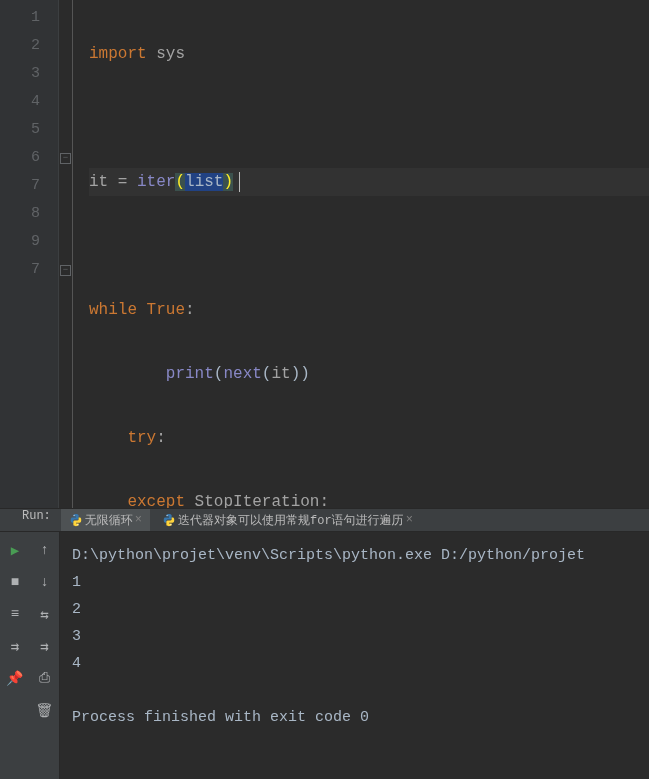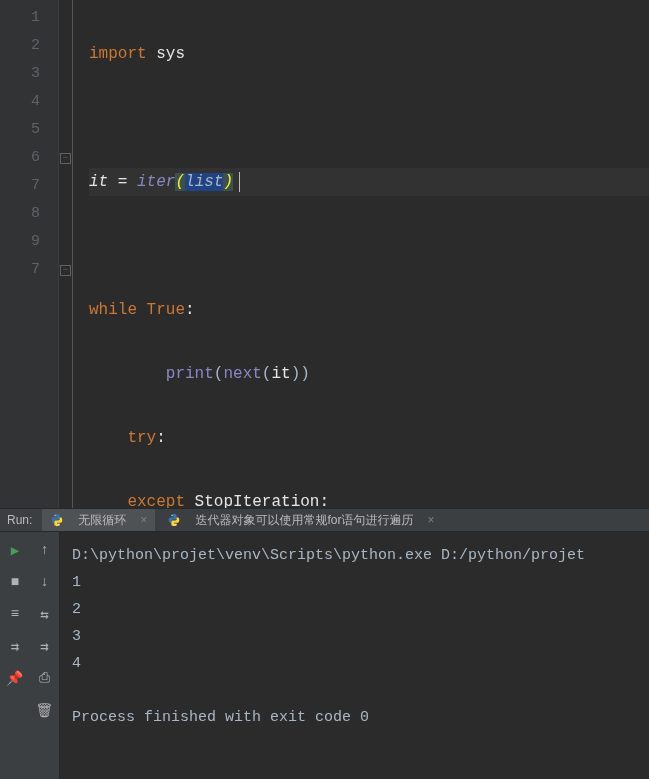--- a/index.html
+++ b/index.html
@@ -38,23 +38,23 @@
   }
   .fold-col .fc { height: 28px; display:flex; align-items:center; justify-content:center; color:#606366; font-size:10px;}
   .code {
     flex: 1;
     padding-top: 4px;
     padding-left: 16px;
     font-style: normal;
     white-space: pre;
   }
   .code .line { height: 28px; line-height: 28px; }
-  .code .line.current { background: #323232; font-style: italic; }
+  .code .line.current { background: #323232; }
   .kw { color: #cc7832; }
-  .ident { color: #e5e5e5; }
+  .ident { color: #a3a3a3; }
   .num { color: #6897bb; }
   .fn { color: #ffc66d; }
   .builtin { color: #8888c6; }
   .paren { color: #a9b7c6; }
   .sel-brac { background: #3b514d; color:#ffef28; }
   .sel-word { background: #214283; }
   .caret {
     display:inline-block;
     width:1px; height:20px;
     background:#bbb;
@@ -67,35 +67,35 @@
     border:1px solid #606366;
     align-items:center;justify-content:center;
     font-size:9px; line-height:1;
     color:#606366;
   }
 
   .runbar {
     height: 24px;
     background: #3c3f41;
     display: flex;
-    align-items: center;
+    align-items: flex-start;
     font-size: 12px;
-    font-family: Liberation Sans, sans-serif;
+    font-family: Liberation Mono, monospace;
     color: #bbbbbb;
     border-top: 1px solid #282828;
     border-bottom: 1px solid #282828;
-    padding-left: 7px;
+    padding-left: 22px;
     gap: 4px;
   }
   .runbar-label { color:#bbbbbb; margin-right:6px; }
   .tab {
     display:flex; align-items:center;
     height:100%;
     padding: 0 8px;
-    gap:14px;
+    gap:2px;
     color:#bbbbbb;
   }
   .tab.active { background:#4e5254; }
   .tab .py-icon {
     display:inline-flex;
     width:14px;height:14px;
   }
   .tab .close { color:#7f7f7f; font-size:12px; }
 
   .console-area {

